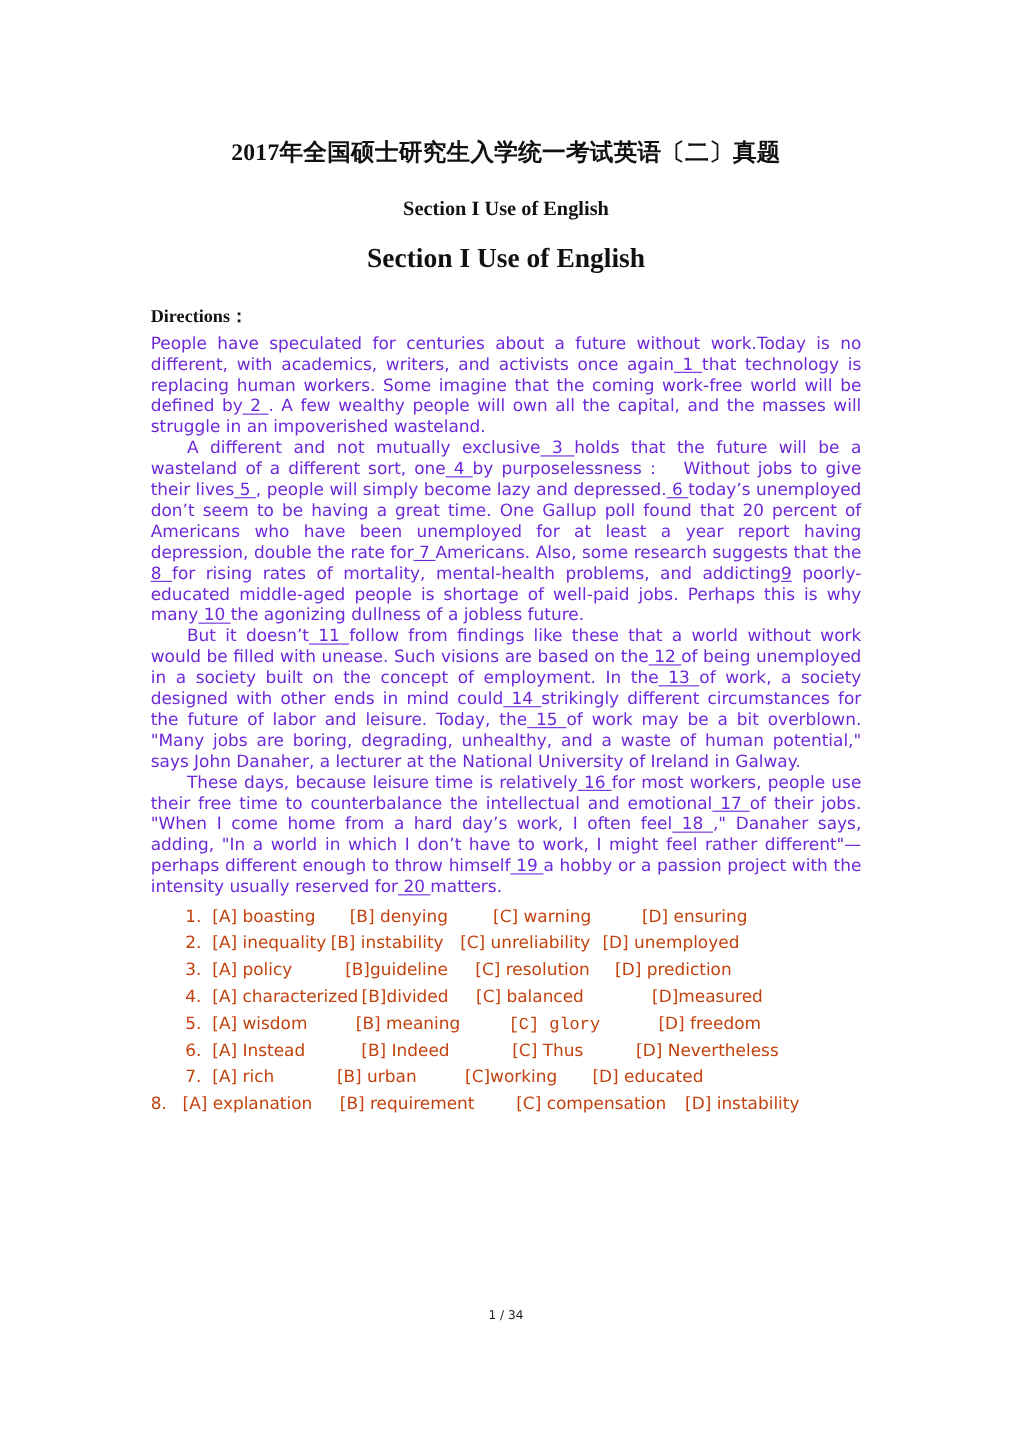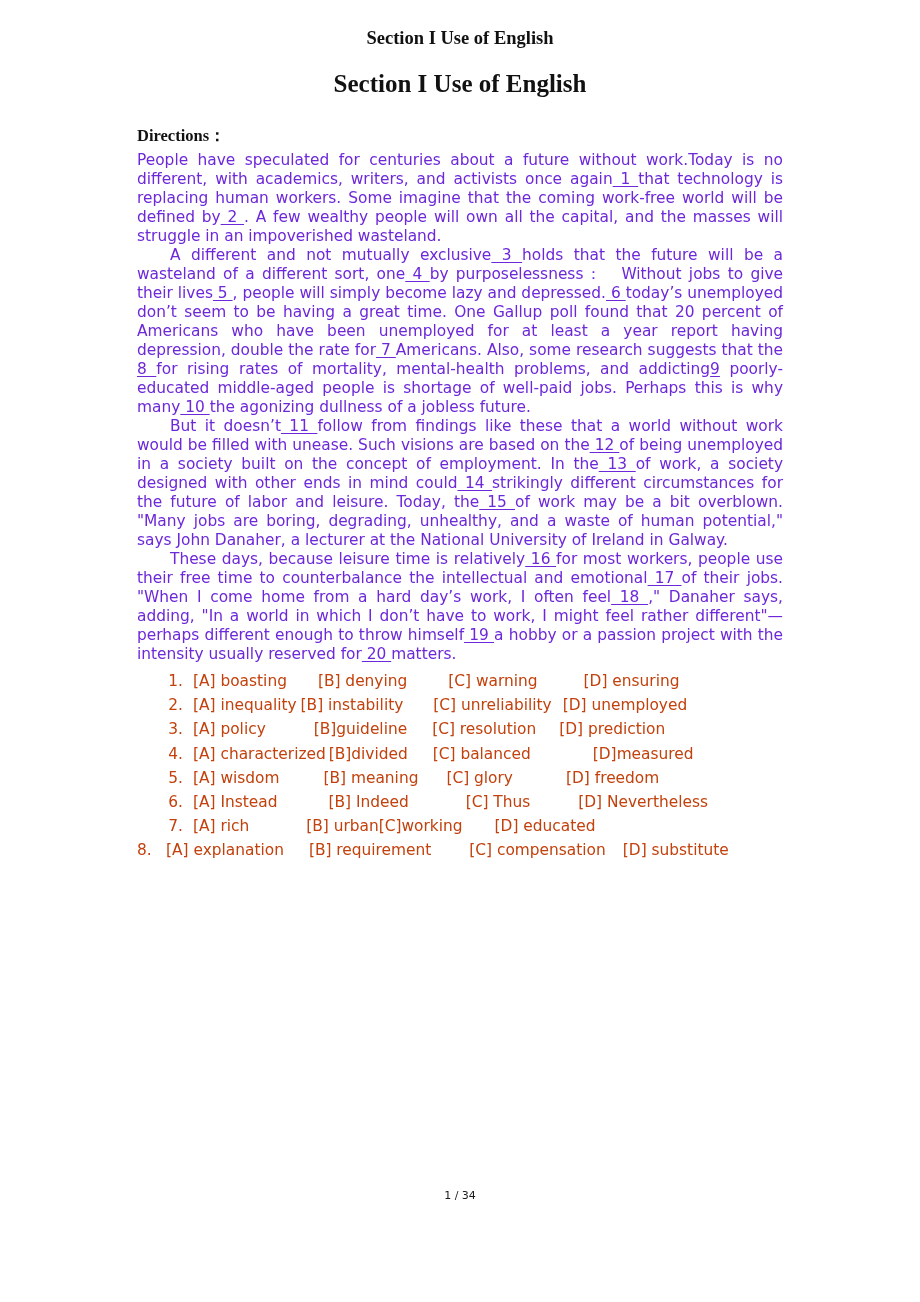--- a/index.html
+++ b/index.html
@@ -142,42 +142,43 @@
     font-size: 11px;
     color: #1a1a1a;
   }
 </style>
 </head>
 <body>
 
 <div class="page">
   <div class="content">
 
+    <h1 class="doc-title">2017年全国硕士研究生入学统一考试英语〔二〕真题</h1>
 
     <h2 class="section-head-small">Section I Use of English</h2>
 
     <h2 class="section-head-big">Section I Use of English</h2>
 
     <p class="directions-label">Directions：</p>
 
 
     <div id="passage-host">
         <p class="para first"><span>People have speculated for centuries about a future without work.Today is no different, with academics, writers, and activists once again</span><span class="blank"> 1 </span><span>that technology is replacing human workers. Some imagine that the coming work-free world will be defined by</span><span class="blank"> 2 </span><span>. A few wealthy people will own all the capital, and the masses will struggle in an impoverished wasteland.</span></p>
         <p class="para indent"><span>A different and not mutually exclusive</span><span class="blank"> 3 </span><span>holds that the future will be a wasteland of a different sort, one</span><span class="blank"> 4 </span><span>by purposelessness：　Without jobs to give their lives</span><span class="blank"> 5 </span><span>, people will simply become lazy and depressed.</span><span class="blank"> 6 </span><span>today’s unemployed don’t seem to be having a great time. One Gallup poll found that 20 percent of Americans who have been unemployed for at least a year report having depression, double the rate for</span><span class="blank"> 7 </span><span>Americans. Also, some research suggests that the</span><span class="blank"> 8 </span><span>for rising rates of mortality, mental-health problems, and addicting</span><span class="blank">9</span><span> poorly-educated middle-aged people is shortage of well-paid jobs. Perhaps this is why many</span><span class="blank"> 10 </span><span>the agonizing dullness of a jobless future.</span></p>
         <p class="para indent"><span>But it doesn’t</span><span class="blank"> 11 </span><span>follow from findings like these that a world without work would be filled with unease. Such visions are based on the</span><span class="blank"> 12 </span><span>of being unemployed in a society built on the concept of employment. In the</span><span class="blank"> 13 </span><span>of work, a society designed with other ends in mind could</span><span class="blank"> 14 </span><span>strikingly different circumstances for the future of labor and leisure. Today, the</span><span class="blank"> 15 </span><span> of work may be a bit overblown. "Many jobs are boring, degrading, unhealthy, and a waste of human potential," says John Danaher, a lecturer at the National University of Ireland in Galway.</span></p>
         <p class="para indent"><span>These days, because leisure time is relatively</span><span class="blank"> 16 </span><span> for most workers, people use their free time to counterbalance the intellectual and emotional</span><span class="blank"> 17 </span><span>of their jobs. "When I come home from a hard day’s work, I often feel</span><span class="blank"> 18 </span><span>," Danaher says, adding, "In a world in which I don’t have to work, I might feel rather different"—perhaps different enough to throw himself</span><span class="blank"> 19 </span><span>a hobby or a passion project with the intensity usually reserved for</span><span class="blank"> 20 </span><span>matters.</span></p>
       </div>
 
     <ol id="options-host" class="options">
         <li class="opt-row"><span class="num">1.</span><span class="ch" style="margin-left: 0px;">[A] boasting</span><span class="ch" style="margin-left: 31px;">[B] denying</span><span class="ch" style="margin-left: 41px;">[C] warning</span><span class="ch" style="margin-left: 46px;">[D] ensuring</span></li>
-        <li class="opt-row"><span class="num">2.</span><span class="ch" style="margin-left: 0px;">[A] inequality</span><span class="ch" style="margin-left: 4px;">[B] instability</span><span class="ch" style="margin-left: 30px;">[C] unreliability</span><span class="ch" style="margin-left: 11px;">[D] unemployed</span></li>
+        <li class="opt-row"><span class="num">2.</span><span class="ch" style="margin-left: 0px;">[A] inequality</span><span class="ch" style="margin-left: 4px;">[B] instability</span><span class="ch" style="margin-left: 15px;">[C] unreliability</span><span class="ch" style="margin-left: 11px;">[D] unemployed</span></li>
         <li class="opt-row"><span class="num">3.</span><span class="ch" style="margin-left: 0px;">[A] policy</span><span class="ch" style="margin-left: 48px;">[B]guideline</span><span class="ch" style="margin-left: 25px;">[C] resolution</span><span class="ch" style="margin-left: 23px;">[D] prediction</span></li>
         <li class="opt-row"><span class="num">4.</span><span class="ch" style="margin-left: 0px;">[A] characterized</span><span class="ch" style="margin-left: 3px;">[B]divided</span><span class="ch" style="margin-left: 25px;">[C] balanced</span><span class="ch" style="margin-left: 62px;">[D]measured</span></li>
-        <li class="opt-row"><span class="num">5.</span><span class="ch" style="margin-left: 0px;">[A] wisdom</span><span class="ch" style="margin-left: 44px;">[B] meaning</span><span class="ch" style="margin-left: 28px;">[C] glory</span><span class="ch" style="margin-left: 53px;">[D] freedom</span></li>
+        <li class="opt-row"><span class="num">5.</span><span class="ch" style="margin-left: 0px;">[A] wisdom</span><span class="ch" style="margin-left: 44px;">[B] meaning</span><span class="ch" style="margin-left: 44px; font-family: Liberation Mono, monospace;">[C] glory</span><span class="ch" style="margin-left: 53px;">[D] freedom</span></li>
         <li class="opt-row"><span class="num">6.</span><span class="ch" style="margin-left: 0px;">[A] Instead</span><span class="ch" style="margin-left: 51px;">[B] Indeed</span><span class="ch" style="margin-left: 57px;">[C] Thus</span><span class="ch" style="margin-left: 48px;">[D] Nevertheless</span></li>
-        <li class="opt-row"><span class="num">7.</span><span class="ch" style="margin-left: 0px;">[A] rich</span><span class="ch" style="margin-left: 57px;">[B] urban</span><span class="ch" style="">[C]working</span><span class="ch" style="margin-left: 32px;">[D] educated</span></li>
-        <li class="opt-row no-indent"><span class="num">8.</span><span class="ch" style="margin-left: 0px;">[A] explanation</span><span class="ch" style="margin-left: 25px;">[B] requirement</span><span class="ch" style="margin-left: 38px;">[C] compensation</span><span class="ch" style="margin-left: 17px;">[D] substitute</span></li>
+        <li class="opt-row"><span class="num">7.</span><span class="ch" style="margin-left: 0px;">[A] rich</span><span class="ch" style="margin-left: 57px;">[B] urban</span><span class="ch" style="margin-left: 44px;">[C]working</span><span class="ch" style="margin-left: 32px;">[D] educated</span></li>
+        <li class="opt-row no-indent"><span class="num">8.</span><span class="ch" style="margin-left: 0px;">[A] explanation</span><span class="ch" style="margin-left: 25px;">[B] requirement</span><span class="ch" style="margin-left: 38px;">[C] compensation</span><span class="ch" style="margin-left: 17px;">[D] instability</span></li>
       </ol>
 
   </div>
 
   <div class="footer">1 / 34</div>
 </div>
 
 </body></html>

